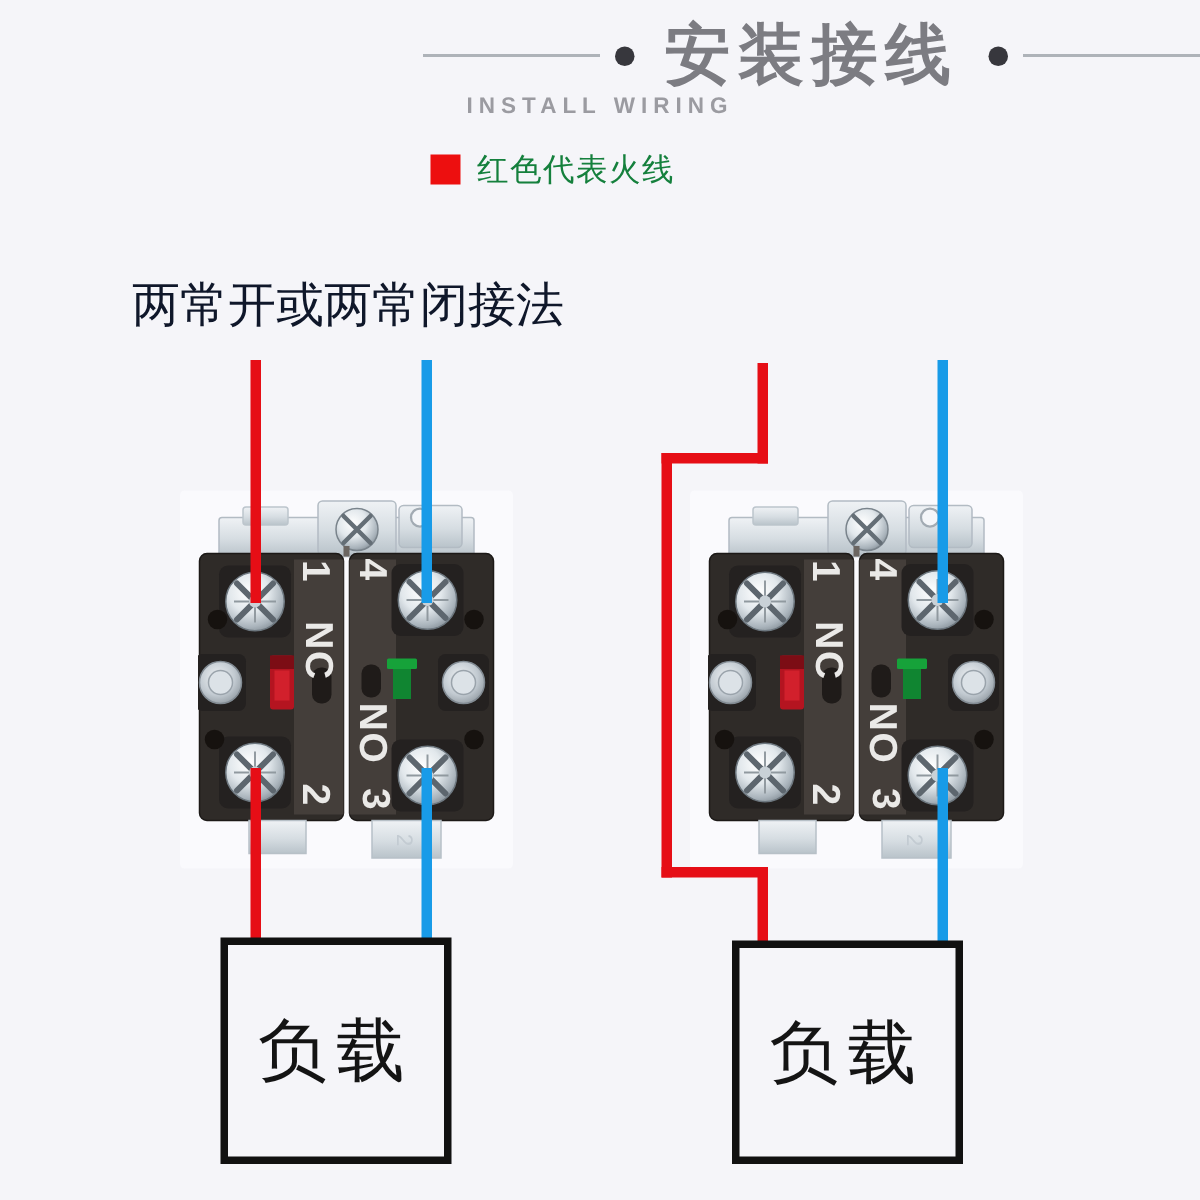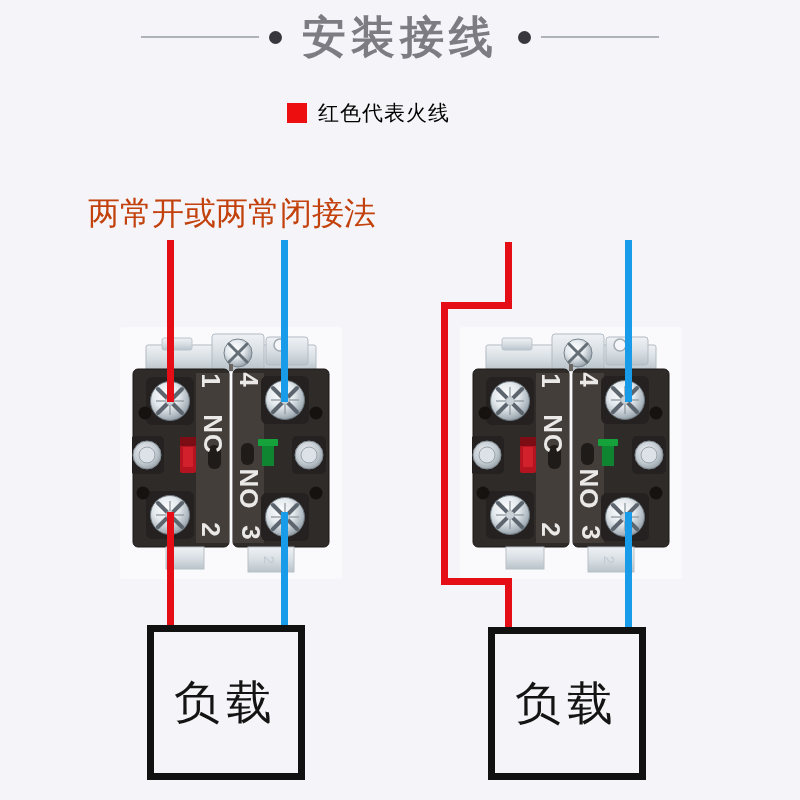--- a/index.html
+++ b/index.html
@@ -1,53 +1,53 @@
 <!DOCTYPE html>
 <html><head>
 <meta charset="utf-8">
 <style>
   html,body{margin:0;padding:0;}
   body{font-family:"Liberation Sans","DejaVu Sans",sans-serif;}
   .stage{position:relative;width:800px;height:800px;margin:0 auto;overflow:hidden;background:#f5f5f9;}
 
   
   .title-row{position:absolute;top:10px;left:0;width:800px;height:54px;
-    display:flex;align-items:center;justify-content:center;}
+    display:flex;align-items:center;justify-content:flex-end;}
   .hline{width:118px;height:2px;background:#aeb3b9;}
   .hdot{width:13px;height:13px;border-radius:50%;background:#37373d;margin:0 10px;}
   .title{margin:0 10px;font-size:44px;font-weight:700;letter-spacing:5px;color:#7c7c82;line-height:54px;}
   .subtitle{position:absolute;top:62px;left:0;width:800px;text-align:center;
     font-size:15px;font-weight:700;letter-spacing:4px;color:#9b9ba1;}
 
   
   .legend{position:absolute;left:287px;top:103px;}
   .legend-item{display:flex;align-items:center;height:20px;margin-bottom:14px;}
   .swatch{width:20px;height:20px;display:inline-block;}
-  .legend-label{margin-left:11px;font-size:21px;color:#000000;letter-spacing:1px;}
-
-  
-  .section-label{position:absolute;top:192px;font-size:32px;color:#c2410c;letter-spacing:0px;white-space:nowrap;}
+  .legend-label{margin-left:11px;font-size:21px;color:#15803d;letter-spacing:1px;}
+
+  
+  .section-label{position:absolute;top:182px;font-size:32px;color:#0f172a;letter-spacing:0px;white-space:nowrap;}
   .section-label.left{left:88px;}
   .section-label.right{left:430px;}
 
   
   .photo-bg{position:absolute;width:222px;height:252px;background:#fafafd;border-radius:3px;}
 
   
   .wire{position:absolute;}
 
   
   .switch{position:absolute;}
   .tlabel{font-family:"Liberation Sans","DejaVu Sans",sans-serif;font-size:26px;font-weight:600;
     fill:#eae9e7;text-anchor:middle;dominant-baseline:central;letter-spacing:1px;}
   .stamp{font-family:"Liberation Sans","DejaVu Sans",sans-serif;font-size:15px;fill:#c3cbd2;
     text-anchor:middle;dominant-baseline:central;}
 
   
-  .load-box{position:absolute;border:7px solid #3b82f6;display:flex;align-items:center;justify-content:center;}
+  .load-box{position:absolute;border:5px solid #3b82f6;display:flex;align-items:center;justify-content:center;}
   .load-label{font-size:46px;letter-spacing:6px;color:#141414;}
 </style>
 </head>
 <body>
 
 <svg width="0" height="0" style="position:absolute" aria-hidden="true">
   <defs>
     <radialGradient id="gScrew" cx="40%" cy="35%" r="75%">
       <stop offset="0%" stop-color="#ffffff"></stop>
       <stop offset="45%" stop-color="#e2e8ec"></stop>
@@ -94,20 +94,21 @@
 
 <div class="stage" style="background: rgb(245, 245, 249);">
 
   <div class="title-row">
     <span class="hline"></span>
     <span class="hdot"></span>
     <h1 class="title" style="color: rgb(124, 124, 130);">安装接线</h1>
     <span class="hdot"></span>
     <span class="hline"></span>
   </div>
+  <div class="subtitle" style="color: rgb(155, 155, 161);">INSTALL WIRING</div>
 
   <div class="legend">
     <div class="legend-item">
       <span class="swatch" style="background: rgb(237, 15, 15);"></span>
       <span class="legend-label">红色代表火线</span>
     </div>
   </div>
 
   <div class="section-label left">两常开或两常闭接法</div>
 

